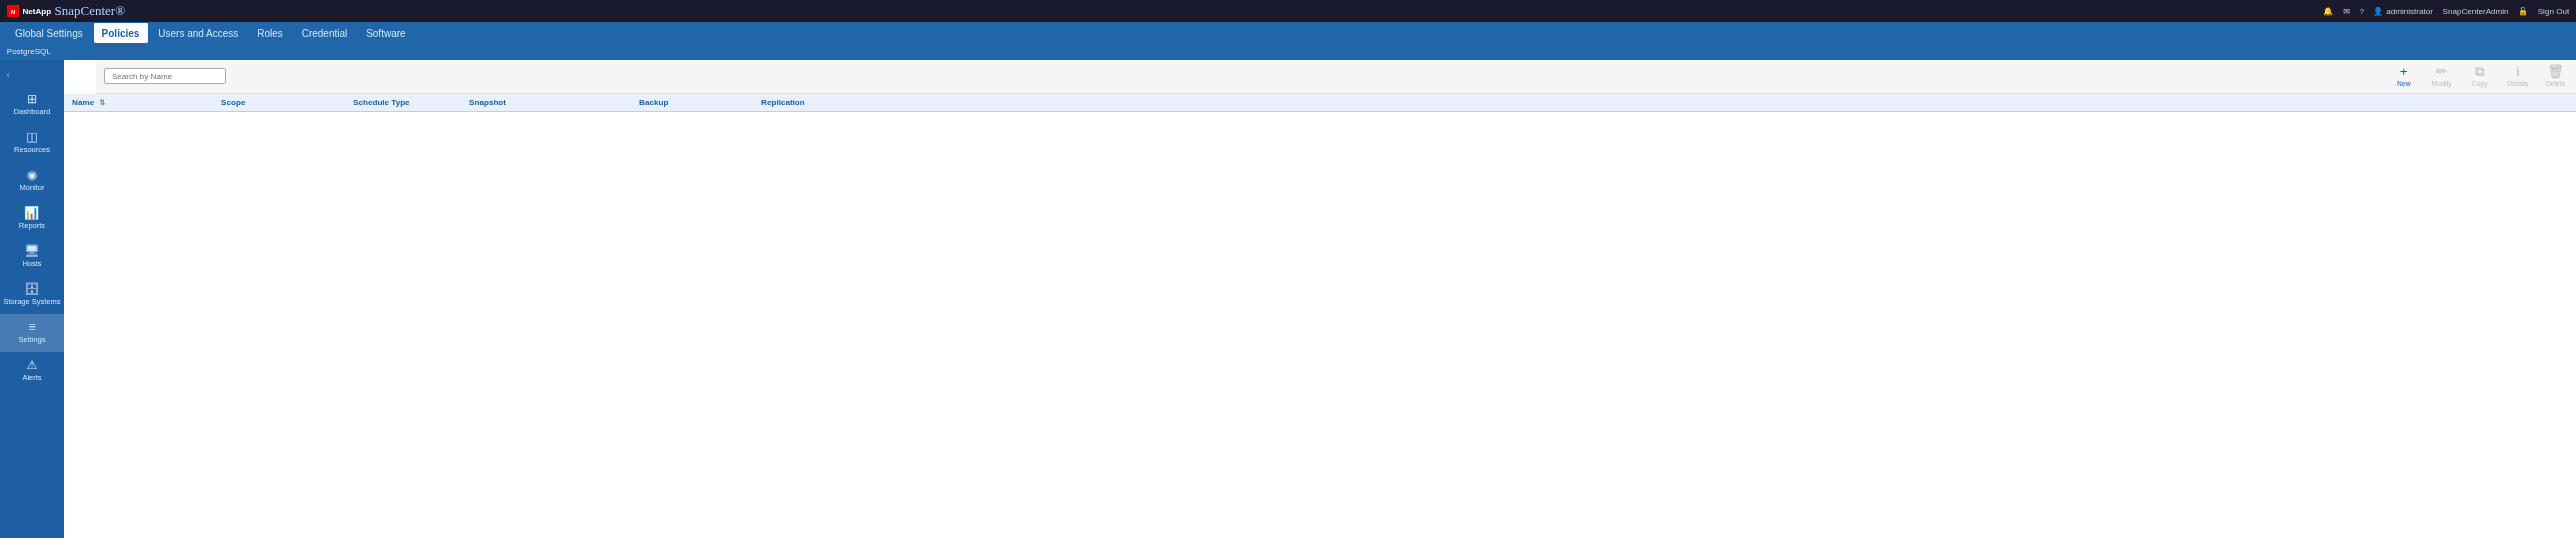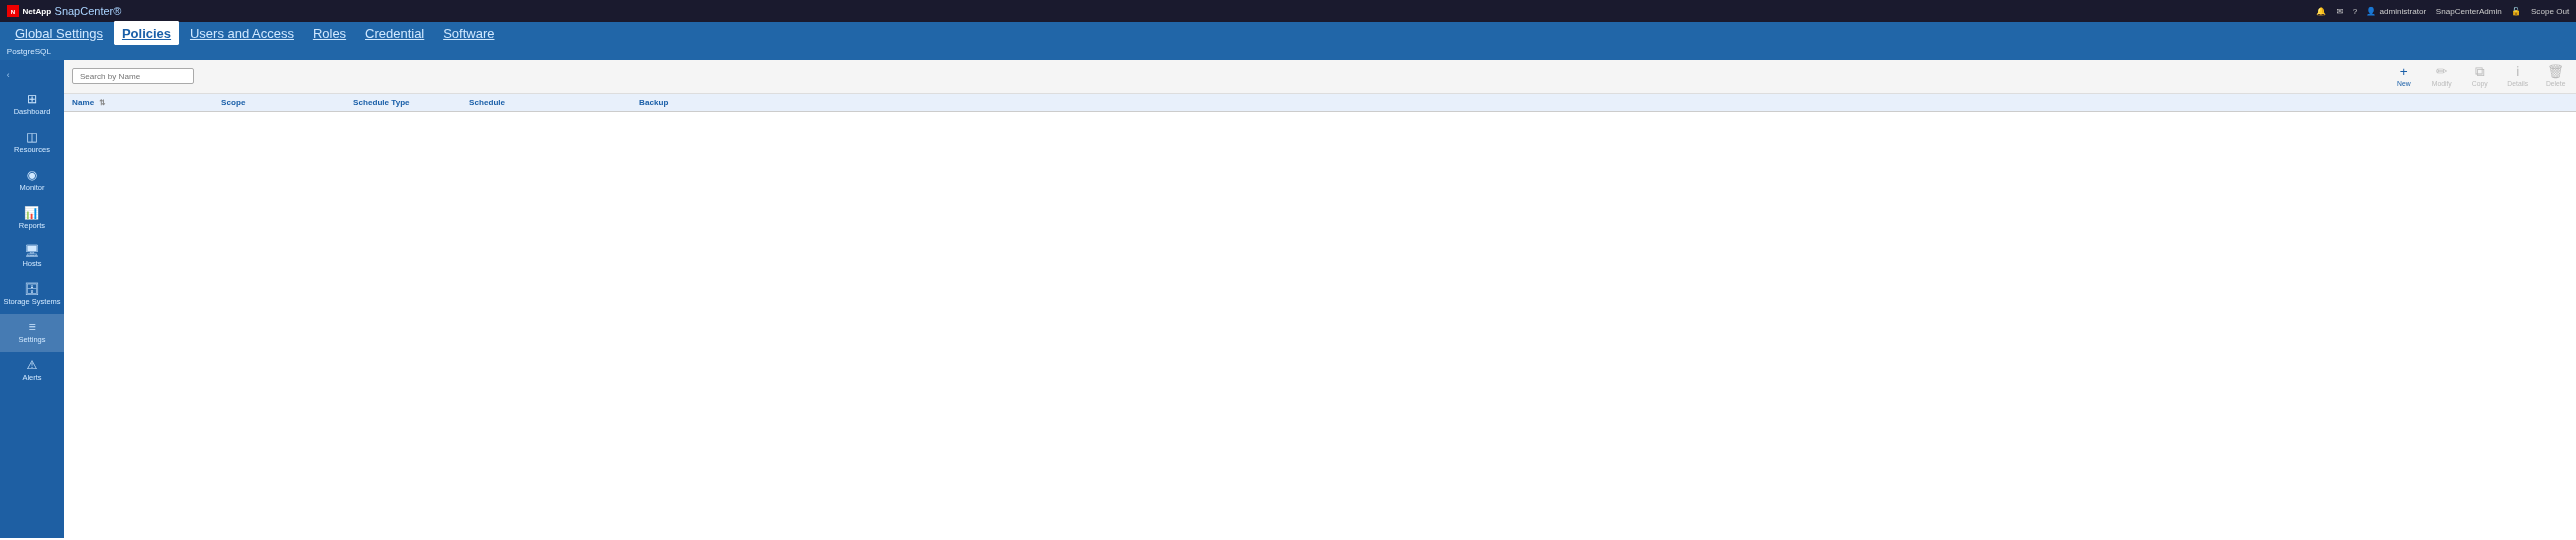--- a/index.html
+++ b/index.html
@@ -38,24 +38,23 @@
       height: 22px;
       display: flex;
       align-items: center;
       padding: 0 6.8px;
       gap: 2.7px;
     }
     .secondary-nav .tab {
       padding: 4.1px 8.1px;
       color: #d0e8ff;
       cursor: pointer;
-      font-size: 13px;
+      font-size: 10px;
       border-radius: 1.4px;
       white-space: nowrap;
-      text-decoration: underline;
     }
     .secondary-nav .tab.active {
       background: #fff;
       color: #1a5fa8;
       font-weight: bold;
     }
 
     
     .breadcrumb-bar {
       background: #2166a8;
@@ -120,20 +119,21 @@
     }
 
     
     .toolbar {
       background: #f5f5f5;
       border-bottom: 0.7px solid #ddd;
       padding: 5.4px 8.1px;
       display: flex;
       align-items: center;
       justify-content: space-between;
+      margin-left: 32px;
     }
     .search-box {
       border: 0.7px solid #aaa;
       border-radius: 2px;
       padding: 2.7px 6.8px;
       width: 122px;
       font-size: 8.1px;
       background: #fff;
       color: #333;
     }
@@ -204,21 +204,21 @@
       height: 12.2px;
       background: #e00;
       display: flex;
       align-items: center;
       justify-content: center;
       font-size: 6.1px;
       color: #fff;
       font-weight: bold;
     }
     .logo-text { font-size: 8.1px; font-weight: bold; color: #fff; }
-    .logo-app { font-size: 11px; color: #aad4ff; }
+    .logo-app { font-size: 13px; color: #aad4ff; font-family: Liberation Serif, serif; }
   </style>
 </head>
 <body>
 
 <div class="top-nav">
   <div class="top-nav-left">
     <div class="netapp-logo">
       <div class="logo-box">N</div>
       <span class="logo-text">NetApp</span>
       <span class="logo-app">SnapCenter®</span>
@@ -227,21 +227,21 @@
   <div class="top-nav-right">
     <span>🔔</span>
     <span>✉</span>
     <span>?</span>
     <span class="user-info">
       <span>👤</span>
       <span>administrator</span>
     </span>
     <span>SnapCenterAdmin</span>
     <span>🔓</span>
-    <span>Scope Out</span>
+    <span>Sign Out</span>
   </div>
 </div>
 
 <div class="secondary-nav">
   <div class="tab">Global Settings</div>
   <div class="tab active">Policies</div>
   <div class="tab">Users and Access</div>
   <div class="tab">Roles</div>
   <div class="tab">Credential</div>
   <div class="tab">Software</div>
@@ -329,20 +329,21 @@
       </div>
     </div>
 
     <div class="table-header">
       <div class="col-name-header">
         <span>Name</span>
         <span class="sort-icon">⇅</span>
       </div>
       <div class="col-scope">Scope</div>
       <div class="col-schedule">Schedule Type</div>
-      <div class="col-snapshot">Schedule</div>
+      <div class="col-snapshot">Snapshot</div>
       <div class="col-backup">Backup</div>
+      <div class="col-replication">Replication</div>
     </div>
 
 
   </div>
 </div>
 
 
 </body></html>

